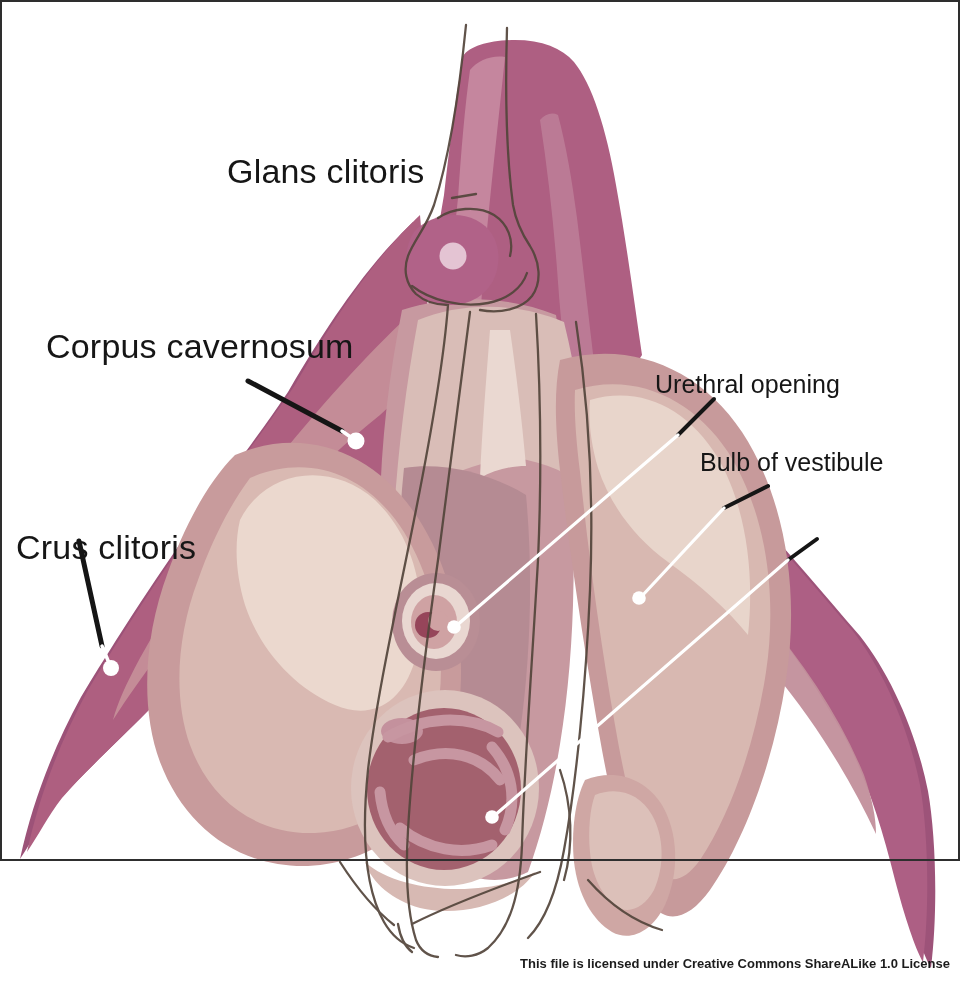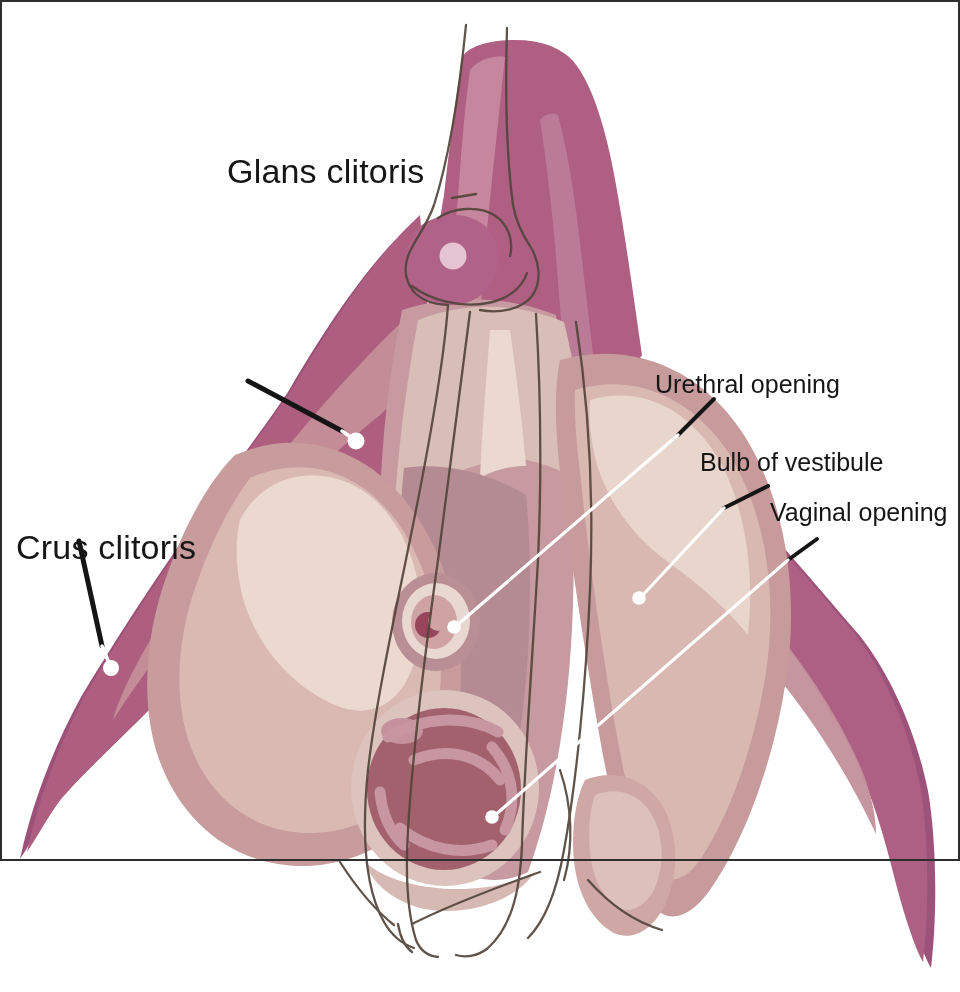--- a/index.html
+++ b/index.html
@@ -155,20 +155,21 @@
     <line x1="724" y1="508" x2="641" y2="597" stroke="#ffffff" stroke-width="3.2"></line>
     <circle cx="639" cy="598" r="6.8" fill="#ffffff"></circle>
 
     <line x1="817" y1="539" x2="788" y2="560" stroke="#151515" stroke-width="4"></line>
     <line x1="788" y1="560" x2="494" y2="816" stroke="#ffffff" stroke-width="3.2"></line>
     <circle cx="492" cy="817" r="6.8" fill="#ffffff"></circle>
   </g>
 </svg>
 
   <div class="label label-lg" style="left:227px;top:152px;">Glans clitoris</div>
+  <div class="label label-lg" style="left:46px;top:327px;">Corpus cavernosum</div>
   <div class="label label-lg" style="left:16px;top:528px;">Crus clitoris</div>
   <div class="label label-sm" style="left:655px;top:370px;">Urethral opening</div>
   <div class="label label-sm" style="left:700px;top:448px;">Bulb of vestibule</div>
-  <div class="label label-sm" style="left:770px;top:498px;">Vaginal opening</div>
 
+  <div class="license">This file is licensed under Creative Commons ShareALike 1.0 License</div>
 
   <div class="frame"></div>
 </div>
 
 </body></html>

